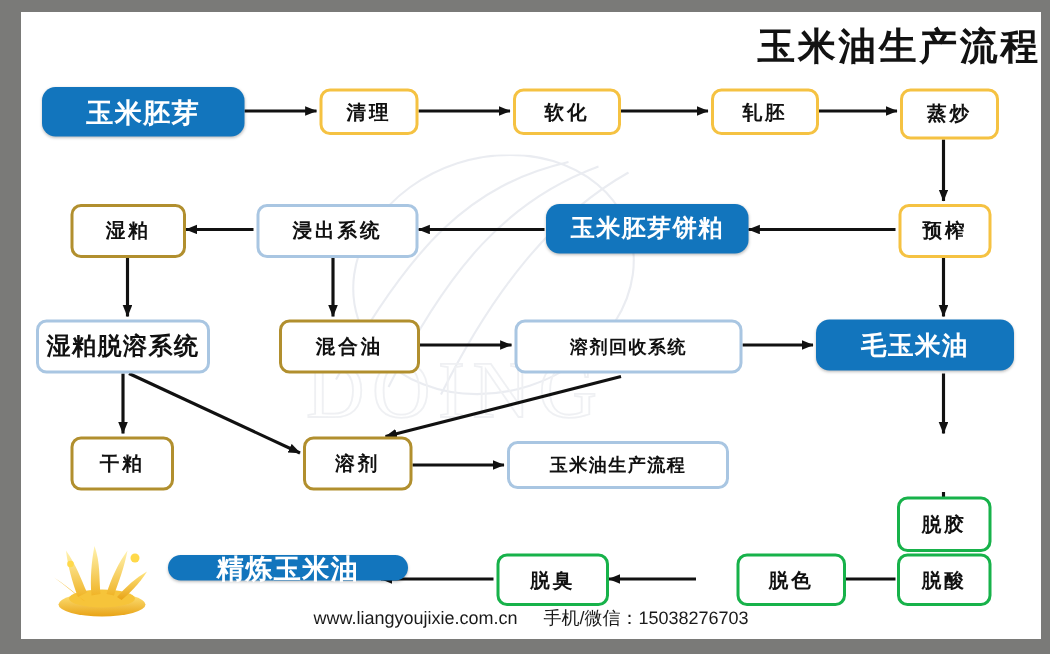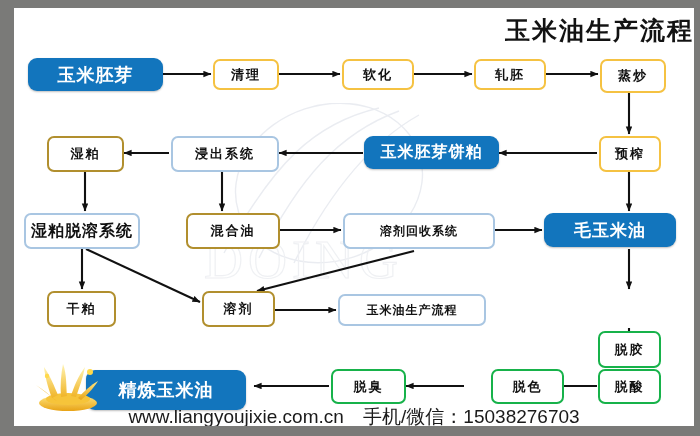--- a/index.html
+++ b/index.html
@@ -49,21 +49,21 @@
     box-shadow:0 1px 2px rgba(0,0,0,.25);
   }
   .n-blue.big{font-size:18px;}
   
   #edges{position:absolute;left:0;top:0;width:680px;height:418px;z-index:2;}
   
   #splash{position:absolute;left:18px;top:352px;width:72px;height:52px;z-index:5;}
   
   #footer{
     position:absolute;left:0;top:396px;width:680px;text-align:center;
-    font-size:19px;color:#1a1a1a;white-space:nowrap;
+    font-size:12px;color:#1a1a1a;white-space:nowrap;
   }
   #footer .site{letter-spacing:0px;}
   #footer .phone{margin-left:14px;}
 </style>
 </head>
 <body>
 
 <div id="frame">
   <div id="canvas">
 
@@ -163,21 +163,21 @@
     <div class="node n-blueline" style="left:324px;top:286px;width:148px;height:32px;font-size:12px;letter-spacing:1px;">玉米油生产流程</div>
 
     <div class="node n-green" style="left:584px;top:283px;width:63px;height:37px;margin-top:40px;">脱胶</div>
 
     <div class="node n-green" style="left:584px;top:361px;width:63px;height:35px;">脱酸</div>
 
     <div class="node n-green" style="left:452px;top:361px;width:73px;height:35px;margin-left:25px;">脱色</div>
 
     <div class="node n-green" style="left:317px;top:361px;width:75px;height:35px;">脱臭</div>
 
-    <div class="node n-blue big" style="left:72px;top:362px;width:160px;height:40px;">精炼玉米油</div>
+    <div class="node n-blue big" style="left:98px;top:362px;width:160px;height:17px;">精炼玉米油</div>
 
     <svg id="splash" viewBox="0 0 72 52">
       <defs>
         <linearGradient id="g1" x1="0" y1="0" x2="0" y2="1">
           <stop offset="0" stop-color="#ffe680"></stop>
           <stop offset="1" stop-color="#e8a316"></stop>
         </linearGradient>
         <linearGradient id="g2" x1="0" y1="0" x2="0" y2="1">
           <stop offset="0" stop-color="#fff3b0"></stop>
           <stop offset="1" stop-color="#f0b427"></stop>

